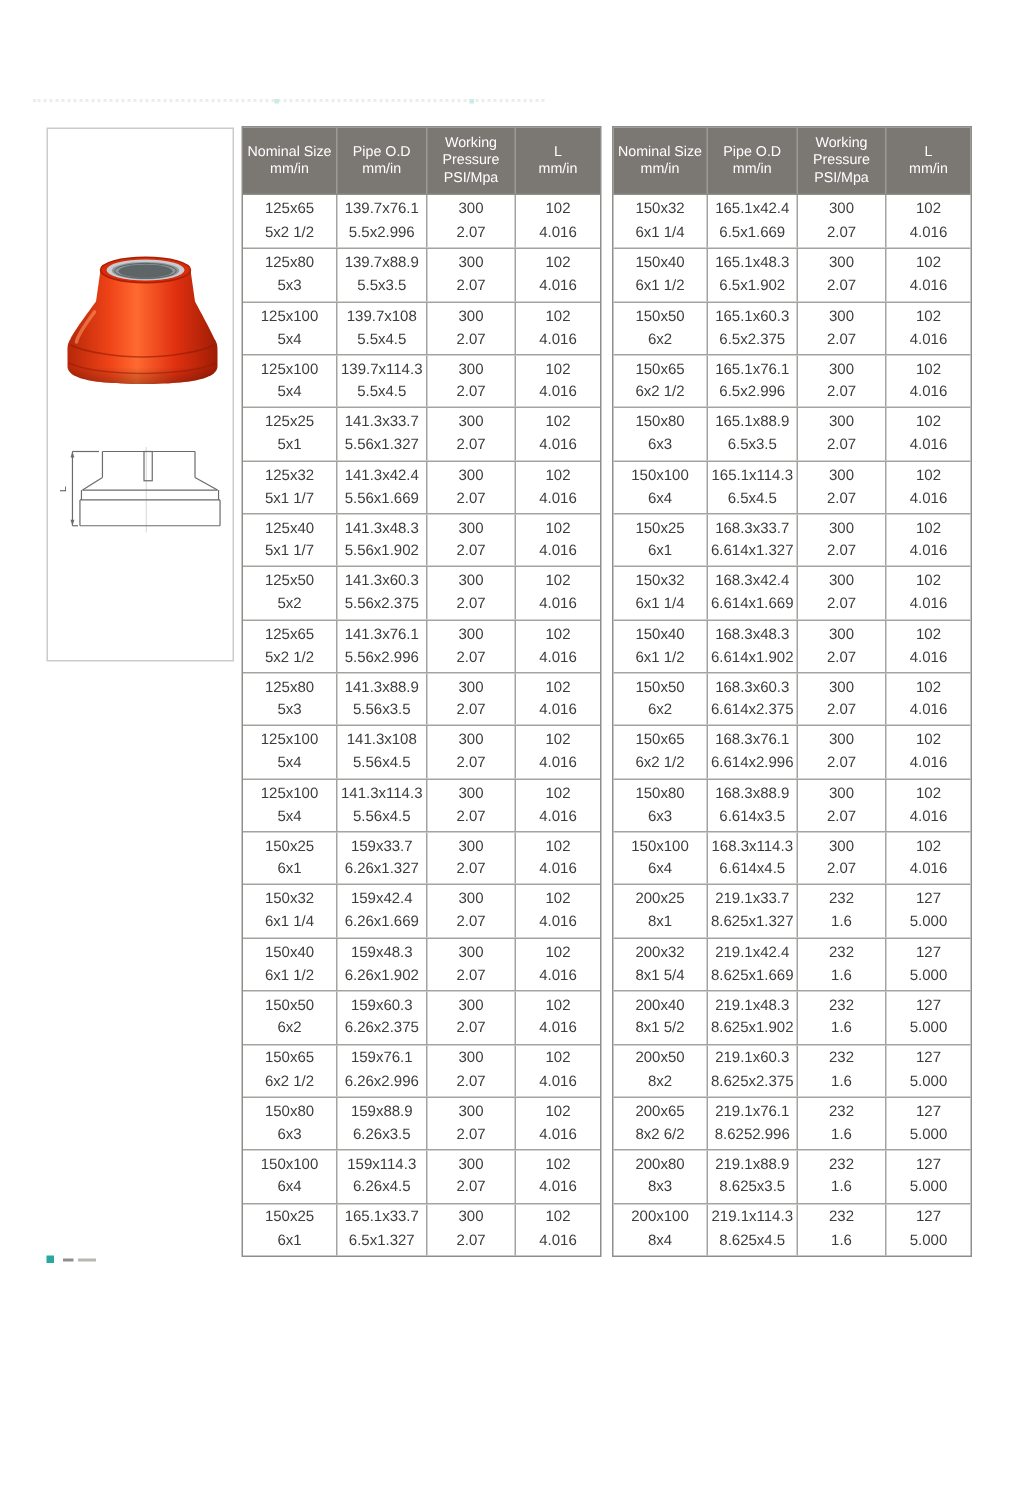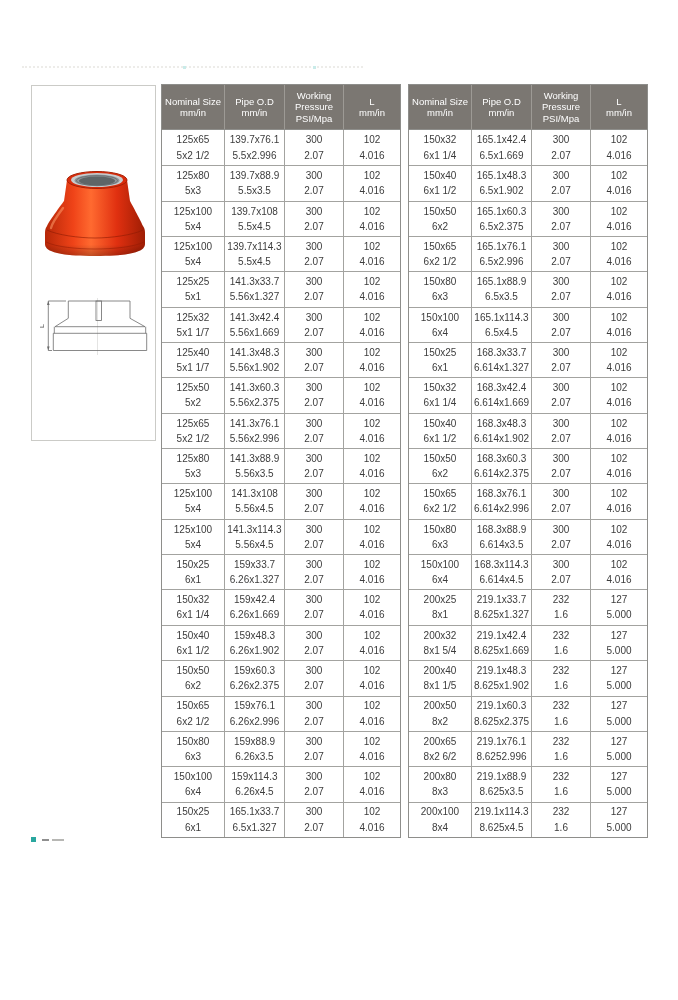--- a/index.html
+++ b/index.html
@@ -802,21 +802,21 @@
           </div>
         <div class="cell">
             <span>127</span>
             <span>5.000</span>
           </div>
       </div>
 
       <div class="row-group">
         <div class="cell">
             <span>200x40</span>
-            <span>8x1 1/5</span>
+            <span>8x1 5/2</span>
           </div>
         <div class="cell">
             <span>219.1x48.3</span>
             <span>8.625x1.902</span>
           </div>
         <div class="cell">
             <span>232</span>
             <span>1.6</span>
           </div>
         <div class="cell">

